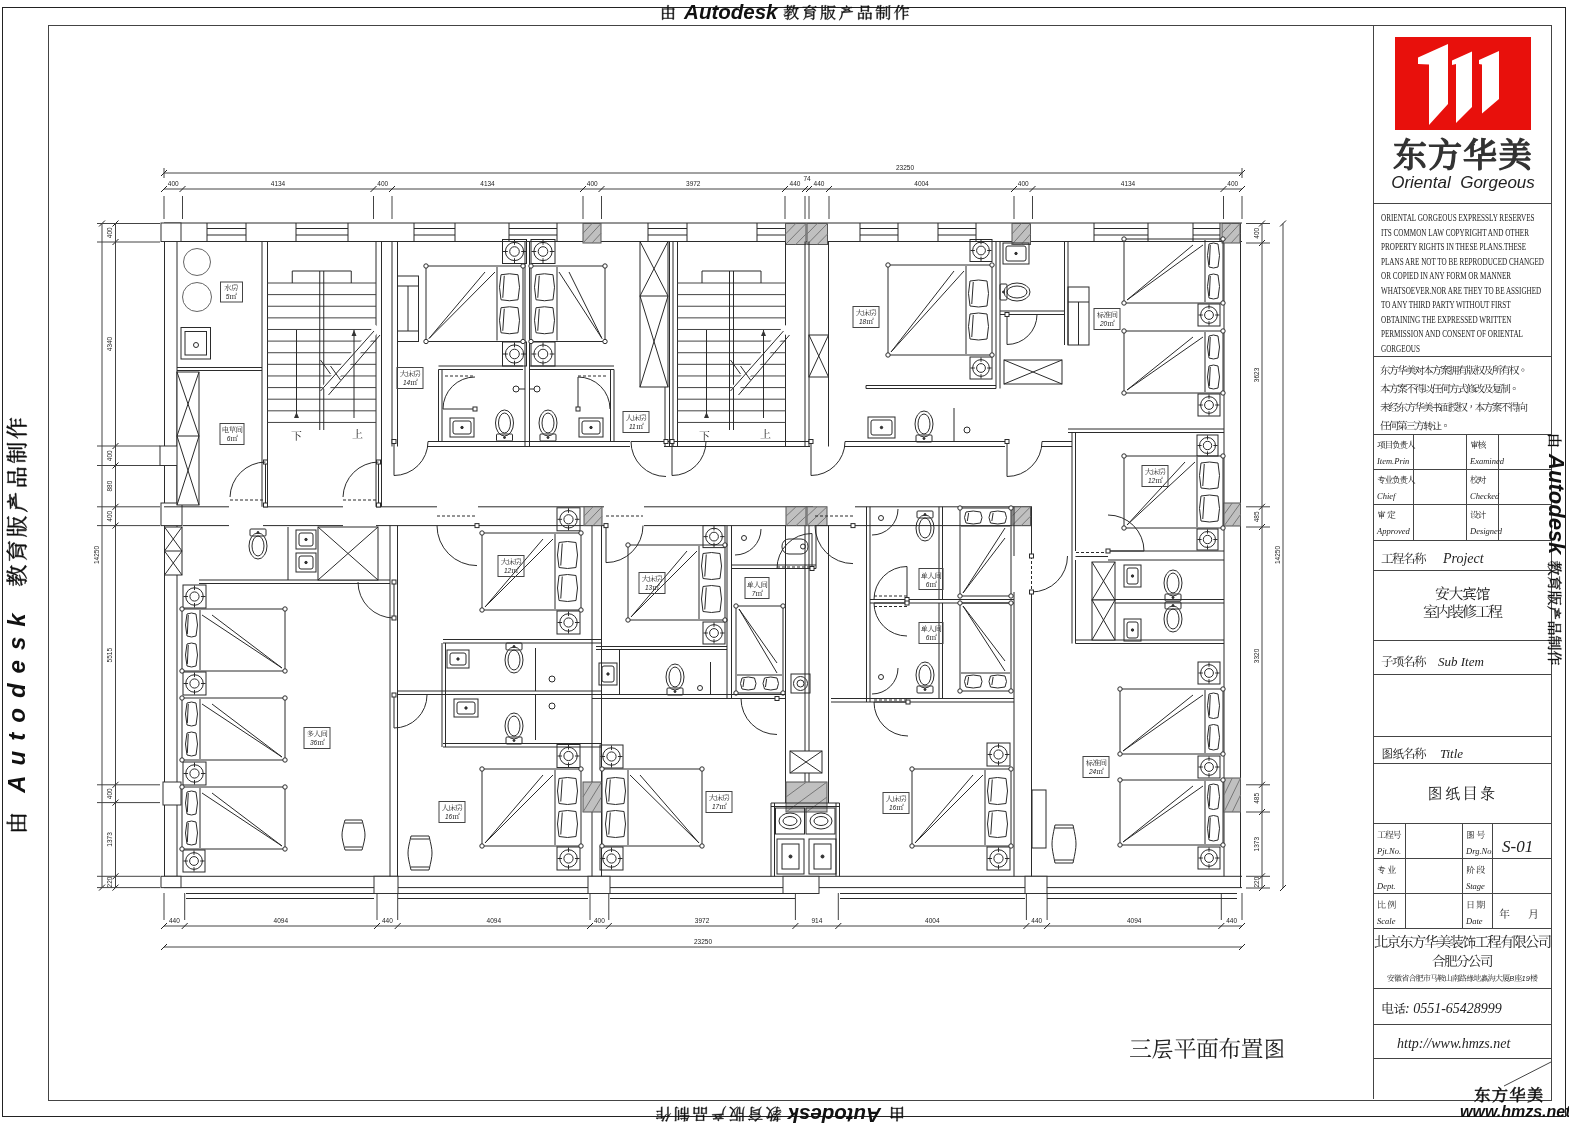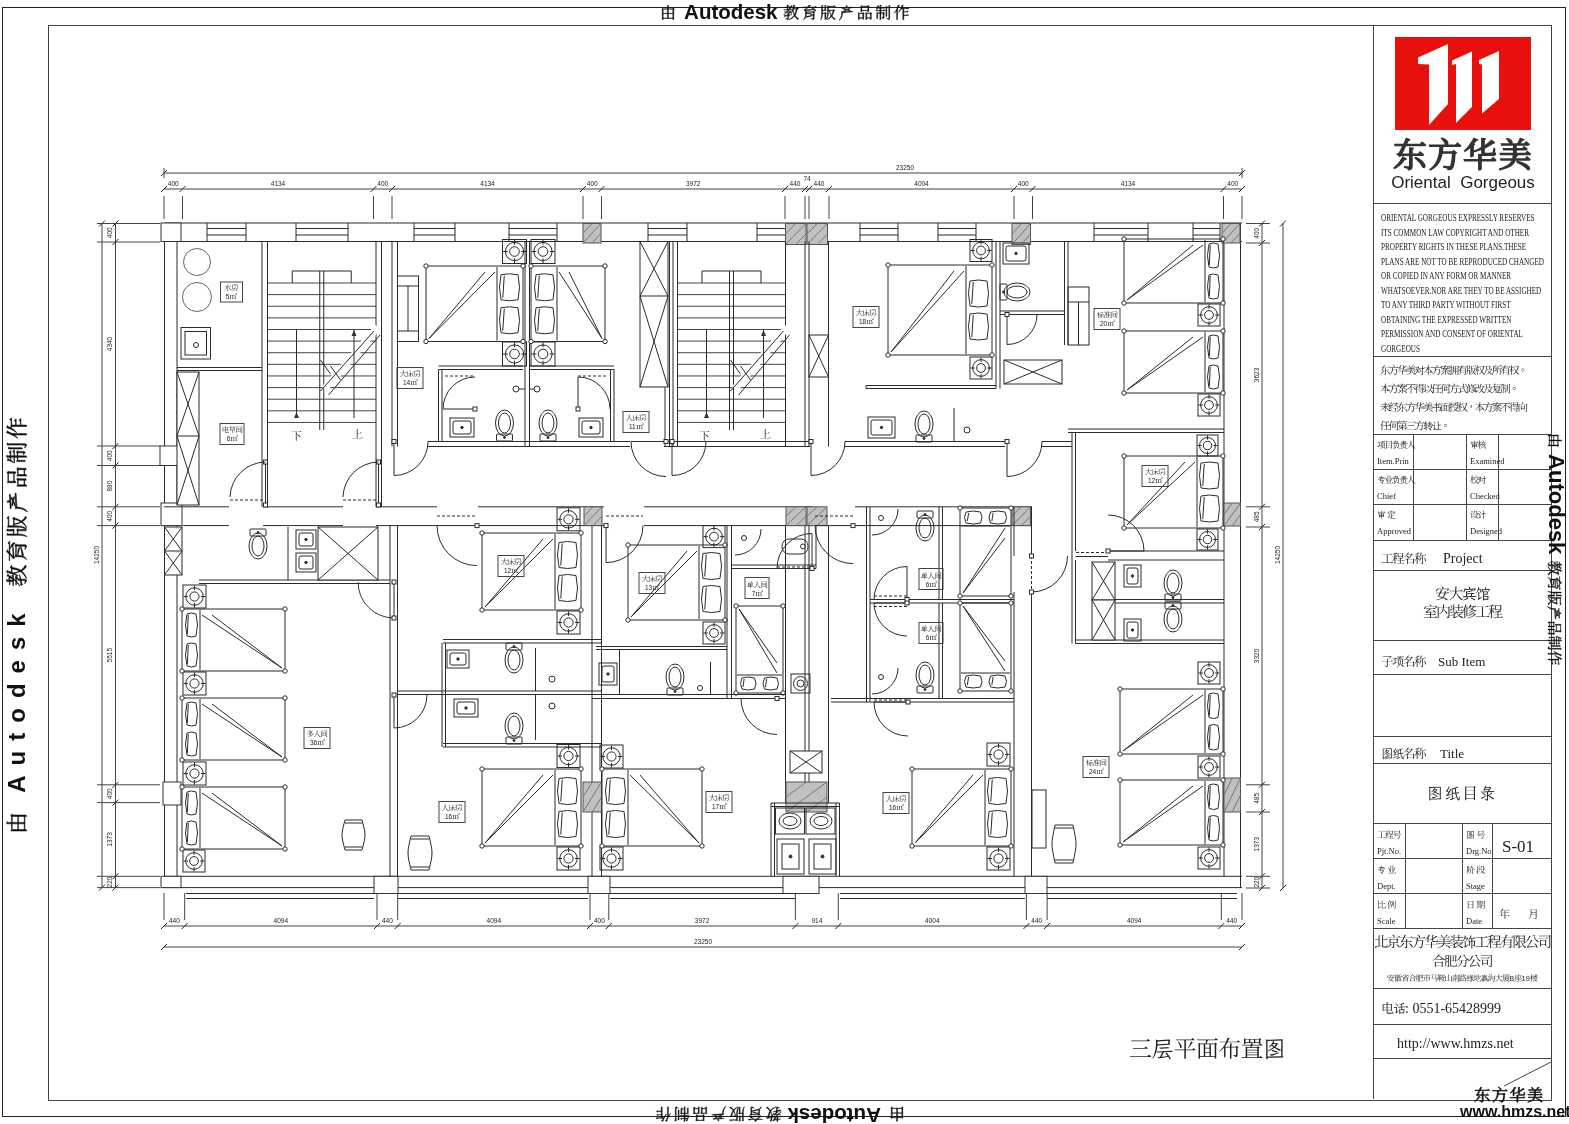--- a/index.html
+++ b/index.html
@@ -1827,21 +1827,21 @@
 <rect x="919" y="622.5" width="24" height="21" stroke="#444"></rect>
 
 <rect x="439" y="801.5" width="26" height="21" stroke="#444"></rect>
 
 <rect x="706" y="791.5" width="26" height="21" stroke="#444"></rect>
 
 <rect x="883" y="792.5" width="26" height="21" stroke="#444"></rect>
 
 <rect x="1083" y="756.5" width="26" height="21" stroke="#444"></rect>
 </svg></div>
-<div class="abs" style="left:0;top:0;width:1569px;height:1124px;">
+<div class="abs" style="left:0;top:0;width:1569px;height:1124px;font-style:italic;">
     <svg width="1569" height="1124" viewBox="0 0 1569 1124" style="position:absolute;left:0;top:0">
 <defs>
 <path id="g7531" d="M462 830 564 819Q562 808 554 801Q547 793 528 790V12H462ZM136 611V644L208 611H830V581H201V-53Q201 -58 193 -63Q186 -69 174 -73Q162 -78 147 -78H136ZM797 611H785L824 657L915 587Q909 580 896 573Q882 566 863 562V-46Q863 -50 853 -55Q843 -61 831 -65Q818 -70 807 -70H797ZM178 34H826V4H178ZM174 330H825V301H174Z"></path>
 <path id="g6559" d="M485 818 578 777Q574 768 565 765Q557 762 537 765Q493 673 422 574Q351 476 256 386Q160 297 40 231L29 243Q110 297 180 365Q250 433 308 510Q366 586 411 665Q456 744 485 818ZM82 419H436V389H91ZM279 317 376 307Q373 287 342 282V17Q342 -9 336 -29Q329 -49 307 -61Q285 -73 239 -78Q237 -63 232 -51Q228 -38 218 -30Q207 -23 187 -17Q167 -11 134 -6V9Q134 9 150 8Q166 7 187 6Q209 4 229 3Q249 2 256 2Q269 2 274 6Q279 11 279 21ZM55 186Q86 189 136 196Q187 202 251 212Q316 221 389 232Q462 243 539 255L542 239Q465 218 360 190Q254 162 112 129Q105 110 89 107ZM402 419H391L428 457L499 392Q493 388 484 386Q474 384 459 382Q434 362 396 334Q358 306 321 289H303Q322 306 341 330Q360 354 376 378Q393 402 402 419ZM240 836 340 827Q339 816 330 809Q321 802 303 799V535H240ZM85 709H323L363 761Q363 761 376 751Q388 741 406 726Q423 711 437 697Q434 681 412 681H93ZM39 554H442L484 605Q484 605 496 594Q509 584 527 569Q544 554 559 540Q555 524 533 524H47ZM614 567Q637 440 680 328Q724 217 797 130Q870 42 982 -14L979 -23Q957 -26 941 -39Q924 -51 918 -74Q816 -7 753 86Q689 179 653 295Q617 410 599 540ZM805 620H881Q867 493 835 387Q803 280 745 193Q687 106 597 38Q506 -29 374 -79L365 -65Q480 -9 560 62Q639 132 690 217Q741 302 768 403Q795 504 805 620ZM641 835 748 811Q746 801 737 795Q728 789 711 788Q689 692 657 604Q625 516 584 441Q544 366 494 308L479 318Q515 383 547 466Q579 550 603 644Q627 738 641 835ZM614 620H838L885 679Q885 679 894 672Q902 665 916 654Q929 642 944 630Q958 617 971 606Q967 590 945 590H614Z"></path>
 <path id="g80b2" d="M280 335Q388 339 461 333Q535 326 579 313Q624 301 646 286Q667 271 671 258Q674 245 664 237Q654 229 637 231Q606 247 550 263Q495 280 425 294Q355 309 278 317ZM285 132Q336 139 413 152Q491 164 582 182Q673 200 762 221L764 205Q682 172 579 139Q477 105 345 76Q338 57 323 52ZM238 435V458L315 425H302V283Q302 240 297 192Q291 144 273 95Q256 46 219 2Q183 -43 120 -80L109 -68Q165 -17 193 42Q220 100 229 161Q238 223 238 282V425ZM769 425V395H267V425ZM567 796Q563 787 548 782Q533 778 508 789L537 795Q512 766 473 730Q435 695 389 658Q343 622 295 589Q246 555 200 529L199 540H234Q230 508 219 490Q208 472 194 468L162 552Q162 552 173 554Q183 556 189 560Q227 583 268 618Q309 653 348 694Q388 735 419 774Q451 812 471 842ZM180 549Q221 549 286 550Q352 552 434 555Q517 558 612 562Q707 566 806 570L807 551Q703 538 546 522Q388 507 199 491ZM715 425 749 466 833 402Q829 397 817 391Q805 385 790 383V12Q790 -13 783 -32Q776 -51 753 -62Q730 -74 683 -78Q681 -65 676 -53Q671 -41 660 -35Q648 -27 627 -20Q606 -14 570 -10V5Q570 5 587 4Q604 3 627 2Q650 0 671 -1Q692 -2 700 -2Q715 -2 720 3Q725 8 725 18V425ZM623 672Q700 655 751 631Q803 607 832 580Q862 553 874 528Q886 504 883 486Q880 468 866 461Q853 454 832 464Q815 501 778 538Q741 575 697 608Q653 640 614 661ZM862 778Q862 778 871 771Q879 764 893 754Q907 743 922 730Q937 717 950 706Q946 690 923 690H70L61 719H815Z"></path>
 <path id="g7248" d="M879 823Q879 823 888 816Q896 809 910 798Q923 787 938 775Q952 762 964 750Q960 734 937 734H505V764H834ZM292 346 328 385 407 324Q402 318 390 313Q379 308 364 305V-28Q364 -31 355 -37Q346 -42 334 -47Q323 -52 312 -52H302V346ZM340 346V316H130V346ZM348 567Q348 567 355 559Q362 551 373 540Q383 529 391 518Q387 502 368 502H129V531H324ZM395 817Q394 807 385 801Q377 794 359 791V515H298V828ZM195 805Q193 795 186 787Q179 780 159 778V328Q159 243 150 171Q140 98 117 36Q94 -27 52 -83L35 -73Q75 10 87 107Q99 203 99 327V815ZM609 514Q624 418 655 335Q686 253 731 185Q776 117 836 65Q896 12 969 -22L967 -32Q947 -33 931 -44Q915 -55 905 -76Q836 -34 783 24Q730 81 692 153Q654 225 629 313Q604 401 590 505ZM817 524 858 564 928 499Q923 492 914 490Q905 488 888 486Q866 399 833 318Q800 236 750 163Q699 89 627 28Q555 -33 456 -79L445 -64Q558 0 635 92Q713 184 759 294Q806 405 828 524ZM471 774V797L545 764H533V452Q533 385 528 314Q524 243 509 172Q493 102 461 36Q429 -29 372 -83L358 -73Q409 0 433 87Q457 173 464 265Q471 358 471 451V764ZM859 524V494H510V524Z"></path>
 <path id="g4ea7" d="M272 419Q213 448 193 448Q187 448 187 443Q187 438 196 420Q204 403 205 347Q201 265 187 203Q171 131 148 76Q124 22 100 -17Q75 -56 56 -79Q44 -95 44 -104Q44 -111 51 -111Q61 -111 85 -91Q109 -71 138 -34Q167 3 194 52Q222 102 238 160Q252 211 260 264Q268 317 270 367L884 404Q908 406 908 419Q908 427 898 436Q888 445 876 452Q863 460 855 460Q854 460 853 460Q852 459 850 459Q840 456 831 454Q822 453 815 452ZM675 652 834 661Q858 663 858 675Q858 684 848 693Q838 702 826 710Q813 717 805 717Q804 717 803 716Q802 716 800 716Q790 712 781 710Q772 709 765 708L551 695L552 776Q552 793 538 800Q523 807 507 809Q491 811 488 811Q475 811 475 804Q475 797 480 790Q488 779 488 757L490 692L247 676Q243 676 240 676Q236 675 232 675Q225 675 216 676Q208 678 200 680Q199 680 198 680Q196 681 194 681Q188 681 188 674Q188 673 191 661Q194 649 206 638Q217 626 241 626H257L653 650L651 646Q644 629 620 612Q597 595 545 567Q511 575 475 582Q439 590 408 597Q376 604 356 608Q336 612 334 612Q315 612 315 578Q315 571 320 567Q325 563 338 560Q374 553 408 546Q443 539 476 531Q389 490 303 460Q278 451 278 440Q278 432 293 432Q303 432 330 438Q357 445 394 456Q430 468 470 482Q511 497 548 512Q621 493 695 465Q710 460 716 460Q729 460 736 482Q739 492 739 498Q739 508 730 514Q721 520 696 528Q671 535 623 547Q665 568 682 579Q700 590 704 596Q708 601 708 603Q708 611 701 622Q694 632 686 641Q678 650 675 652Z"></path>
 <path id="g54c1" d="M255 779V811L325 779H712V750H320V431Q320 429 312 423Q305 418 292 414Q280 410 266 410H255ZM682 779H673L710 820L791 758Q786 752 774 746Q763 741 748 738V436Q748 434 739 428Q729 423 717 419Q704 415 692 415H682ZM286 516H717V487H286ZM95 340V371L163 340H408V310H158V-50Q158 -53 151 -58Q143 -64 131 -68Q119 -72 105 -72H95ZM370 340H360L397 379L477 318Q473 312 461 306Q450 301 435 298V-31Q435 -34 426 -40Q416 -45 404 -50Q392 -54 380 -54H370ZM121 45H405V17H121ZM561 340V371L630 340H887V310H625V-53Q625 -56 617 -62Q609 -67 597 -71Q585 -75 571 -75H561ZM844 340H834L871 379L952 318Q947 312 935 306Q924 301 909 298V-40Q909 -43 899 -48Q890 -53 878 -57Q865 -61 854 -61H844ZM582 45H875V17H582Z"></path>
 <path id="g5236" d="M293 834 391 823Q390 813 382 805Q375 798 356 795V-52Q356 -56 348 -63Q340 -69 329 -73Q317 -77 305 -77H293ZM32 505H499L545 563Q545 563 559 551Q573 539 593 523Q613 507 629 492Q626 476 603 476H40ZM153 805 250 776Q247 767 238 762Q230 756 214 757Q187 690 149 631Q112 572 69 531L54 541Q74 574 93 616Q111 659 127 707Q142 756 153 805ZM129 669H467L512 727Q512 727 526 715Q541 704 561 688Q580 671 596 656Q593 640 569 640H129ZM494 356H484L517 394L600 333Q596 328 584 322Q572 316 557 314V83Q557 57 552 38Q547 19 530 8Q512 -4 476 -8Q475 7 472 20Q469 32 462 41Q456 48 443 53Q431 58 411 62V78Q411 78 425 77Q439 76 456 75Q473 73 479 73Q494 73 494 90ZM95 356V386L162 356H533V326H156V8Q156 5 149 0Q141 -5 129 -9Q117 -13 104 -13H95ZM669 752 766 742Q764 732 756 724Q748 717 730 715V148Q730 144 722 138Q715 132 703 128Q692 125 681 125H669ZM848 819 947 808Q945 798 937 791Q928 783 910 781V17Q910 -9 904 -29Q898 -49 877 -61Q856 -74 812 -78Q811 -63 806 -51Q802 -39 791 -30Q781 -22 762 -16Q743 -11 712 -7V9Q712 9 727 8Q742 7 762 6Q782 4 800 3Q818 2 826 2Q839 2 844 7Q848 11 848 23Z"></path>
 <path id="g4f5c" d="M601 429H794L839 487Q839 487 847 480Q856 473 869 462Q882 451 896 439Q911 427 922 416Q918 400 896 400H601ZM601 215H806L853 275Q853 275 862 268Q870 261 884 250Q898 239 913 226Q928 214 941 201Q937 185 914 185H601ZM573 637H640V-57Q640 -61 625 -69Q609 -78 584 -78H573ZM521 837 622 801Q619 792 610 787Q601 781 584 782Q532 661 461 555Q390 450 310 380L296 391Q338 443 380 515Q422 586 459 669Q495 751 521 837ZM466 637H829L879 698Q879 698 887 691Q896 684 910 673Q923 661 939 649Q954 636 966 624Q962 608 940 608H466ZM184 548 204 573 279 545Q277 538 270 533Q262 529 249 527V-57Q249 -59 241 -64Q233 -70 221 -74Q209 -78 196 -78H184ZM283 838 385 803Q381 794 372 789Q363 783 346 784Q309 691 262 606Q215 521 160 449Q106 377 46 323L32 333Q79 393 126 474Q173 554 213 648Q254 741 283 838Z"></path>

